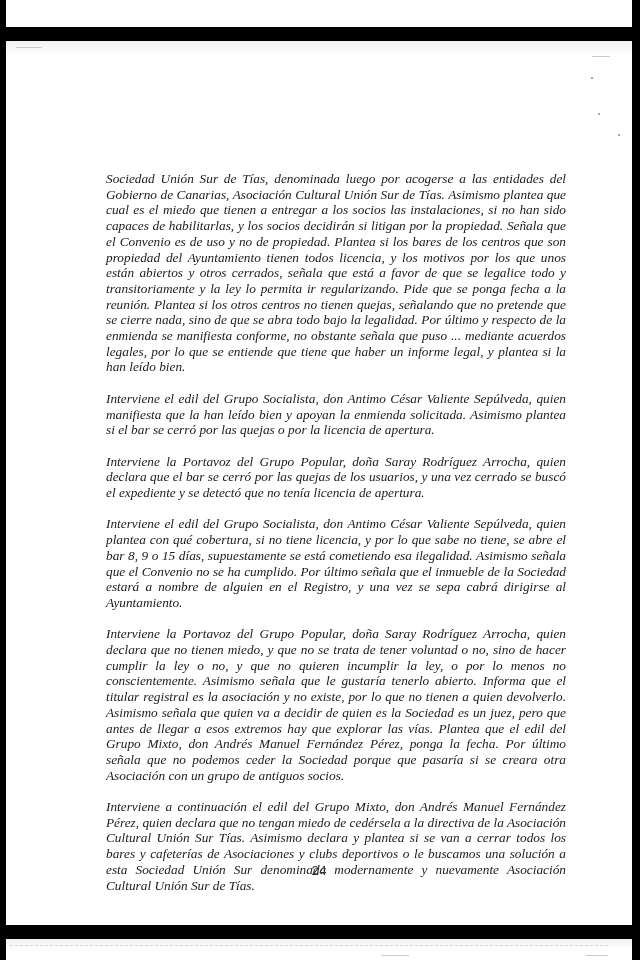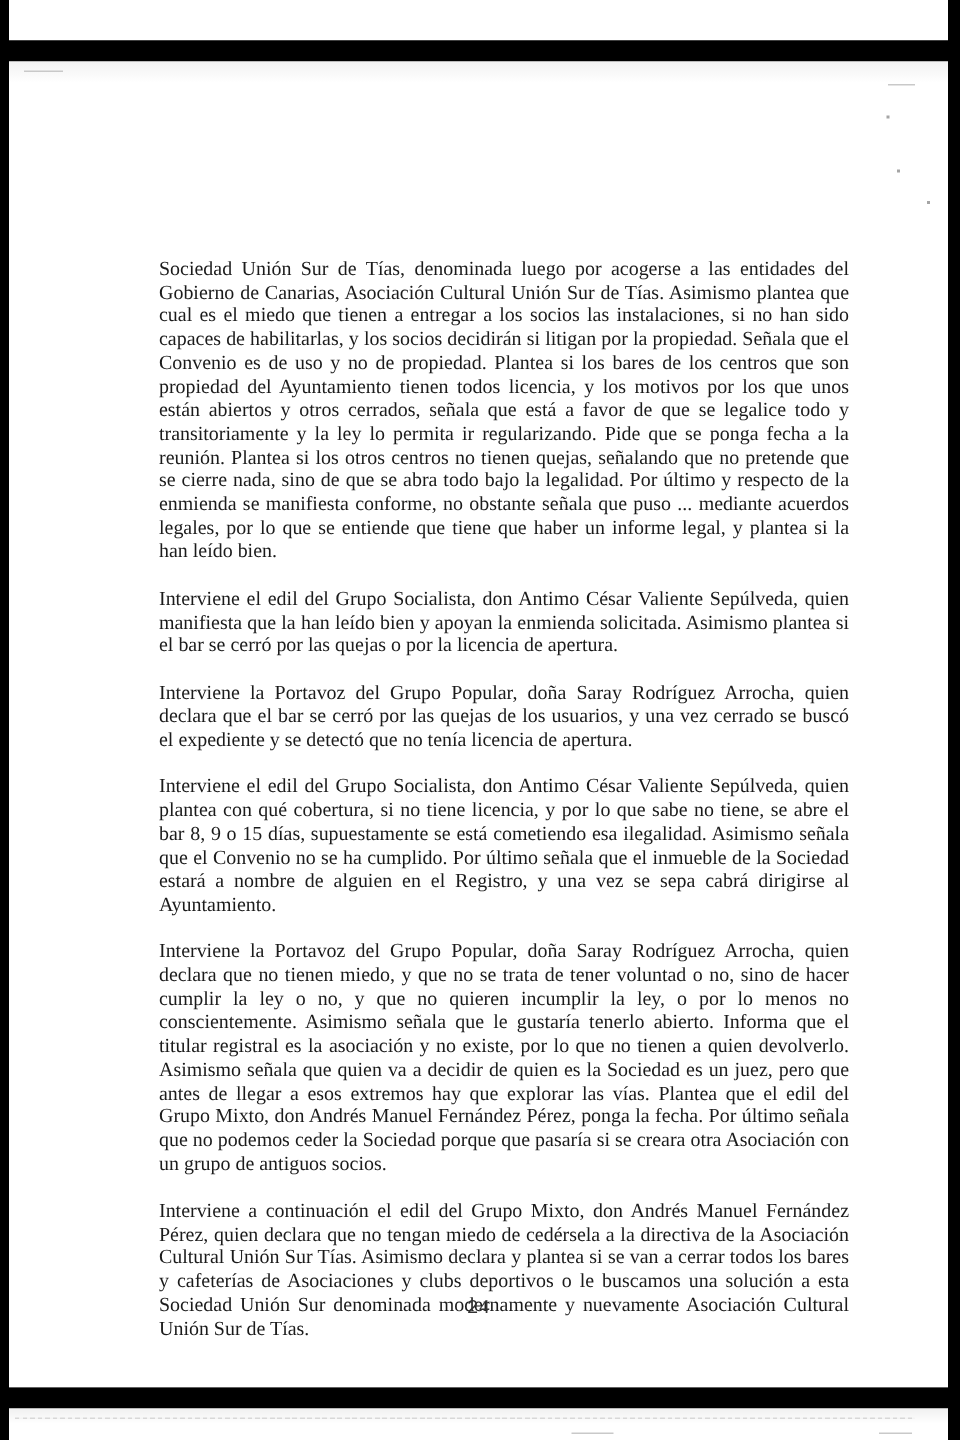--- a/index.html
+++ b/index.html
@@ -79,20 +79,21 @@
       left: 100px;
       top: 130px;
       width: 460px;
       font-size: 13.3px;
       line-height: 15.7px;
       color: #1b1b1b;
       text-align: justify;
     }
     .text-block p {
       margin: 0 0 15.7px 0;
+      font-style: italic;
     }
     .text-block p.italic {
       font-style: italic;
       margin-top: 2px;
     }
     .page-number {
       position: absolute;
       left: 0; width: 626px;
       top: 823px;
       text-align: center;

